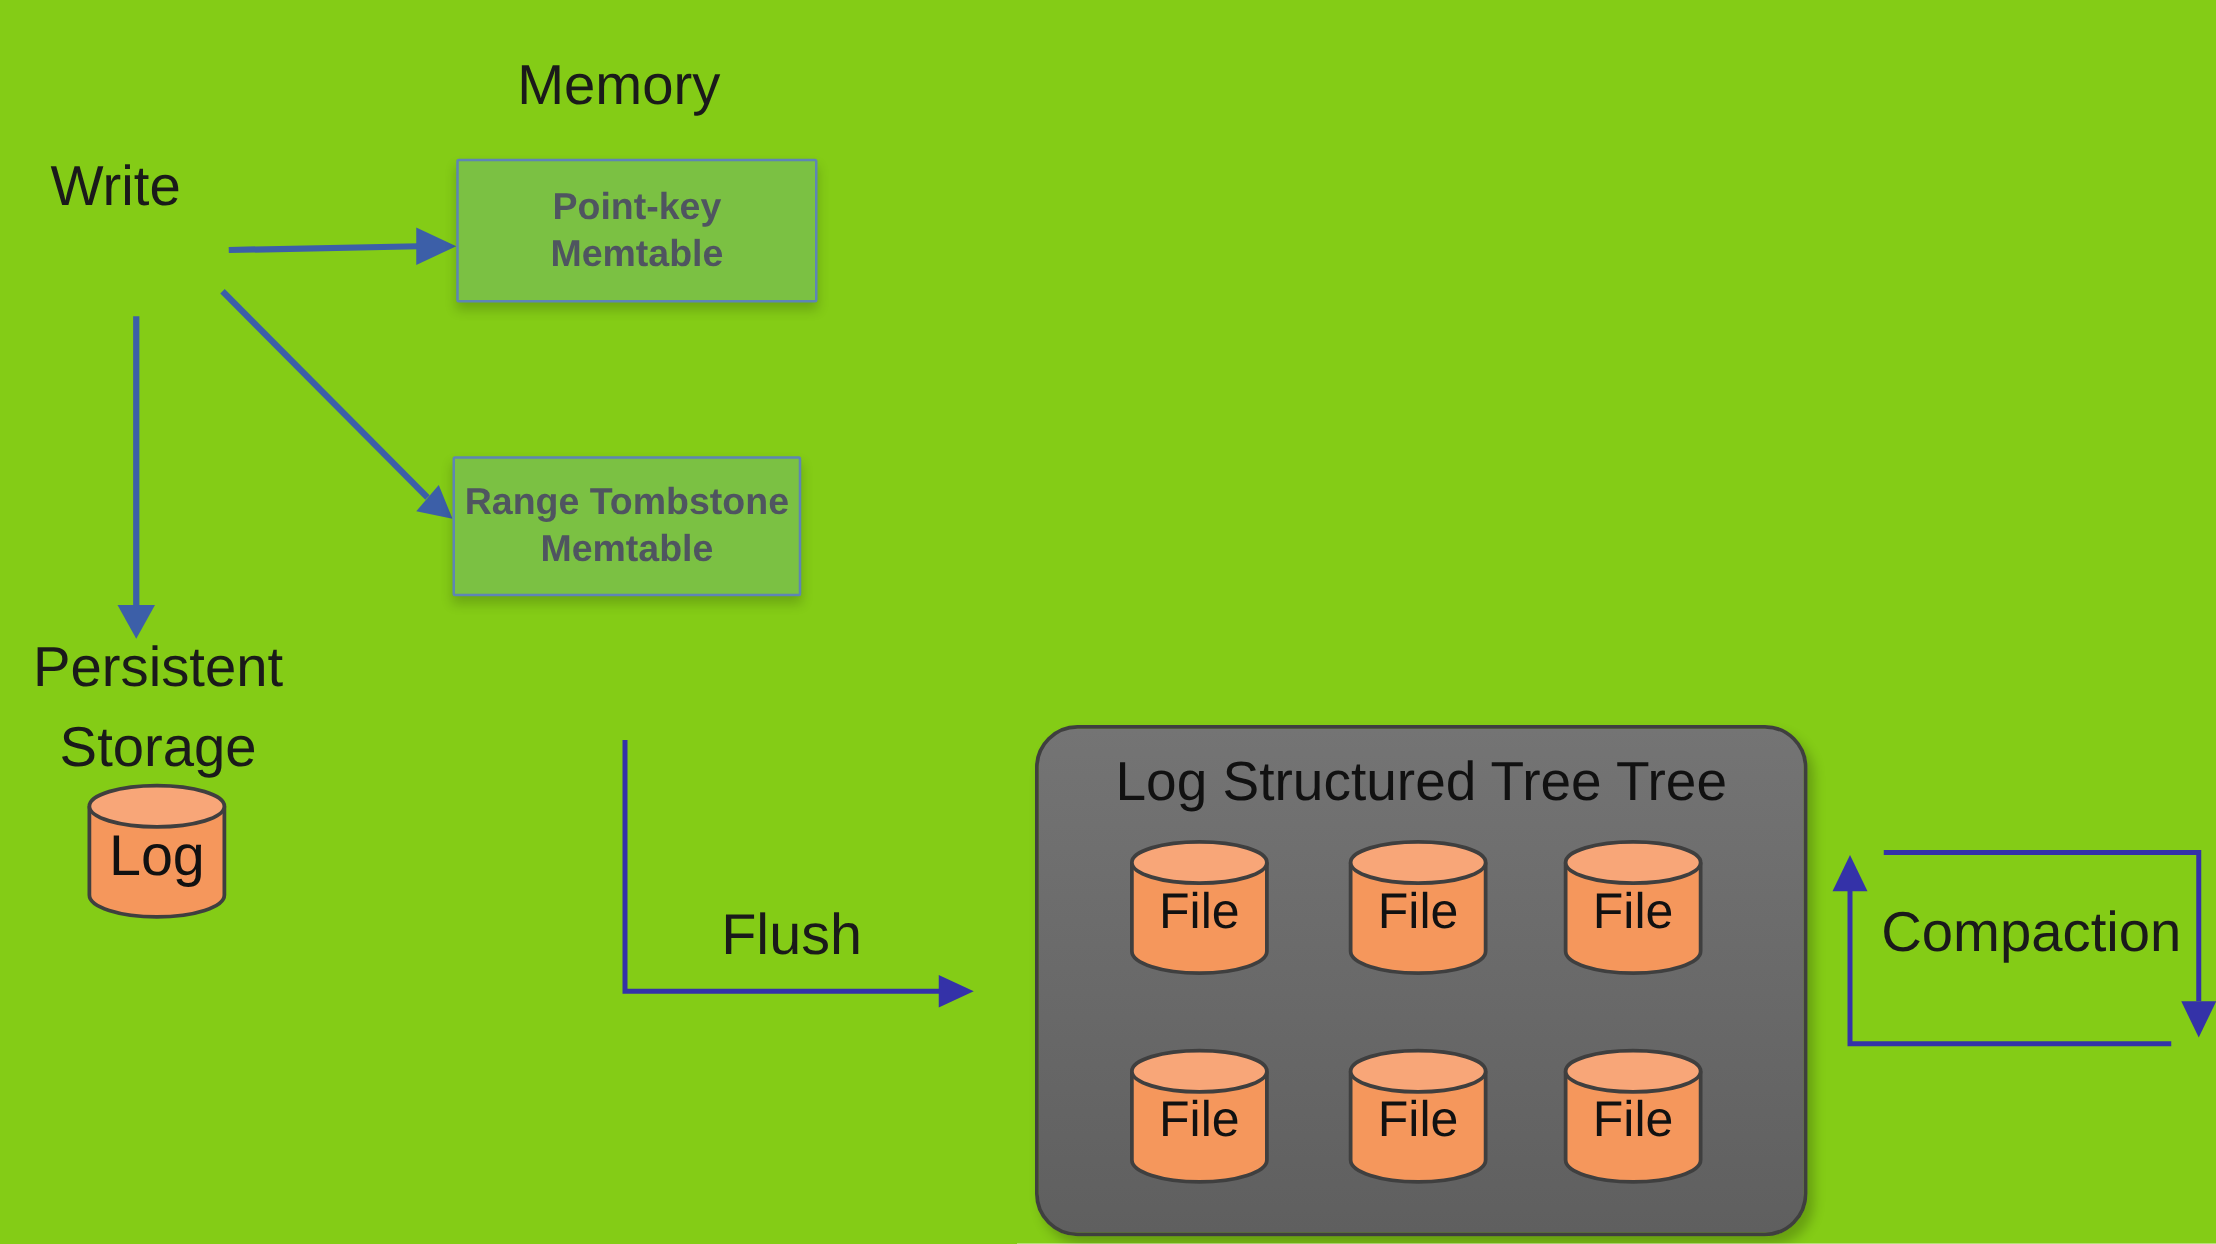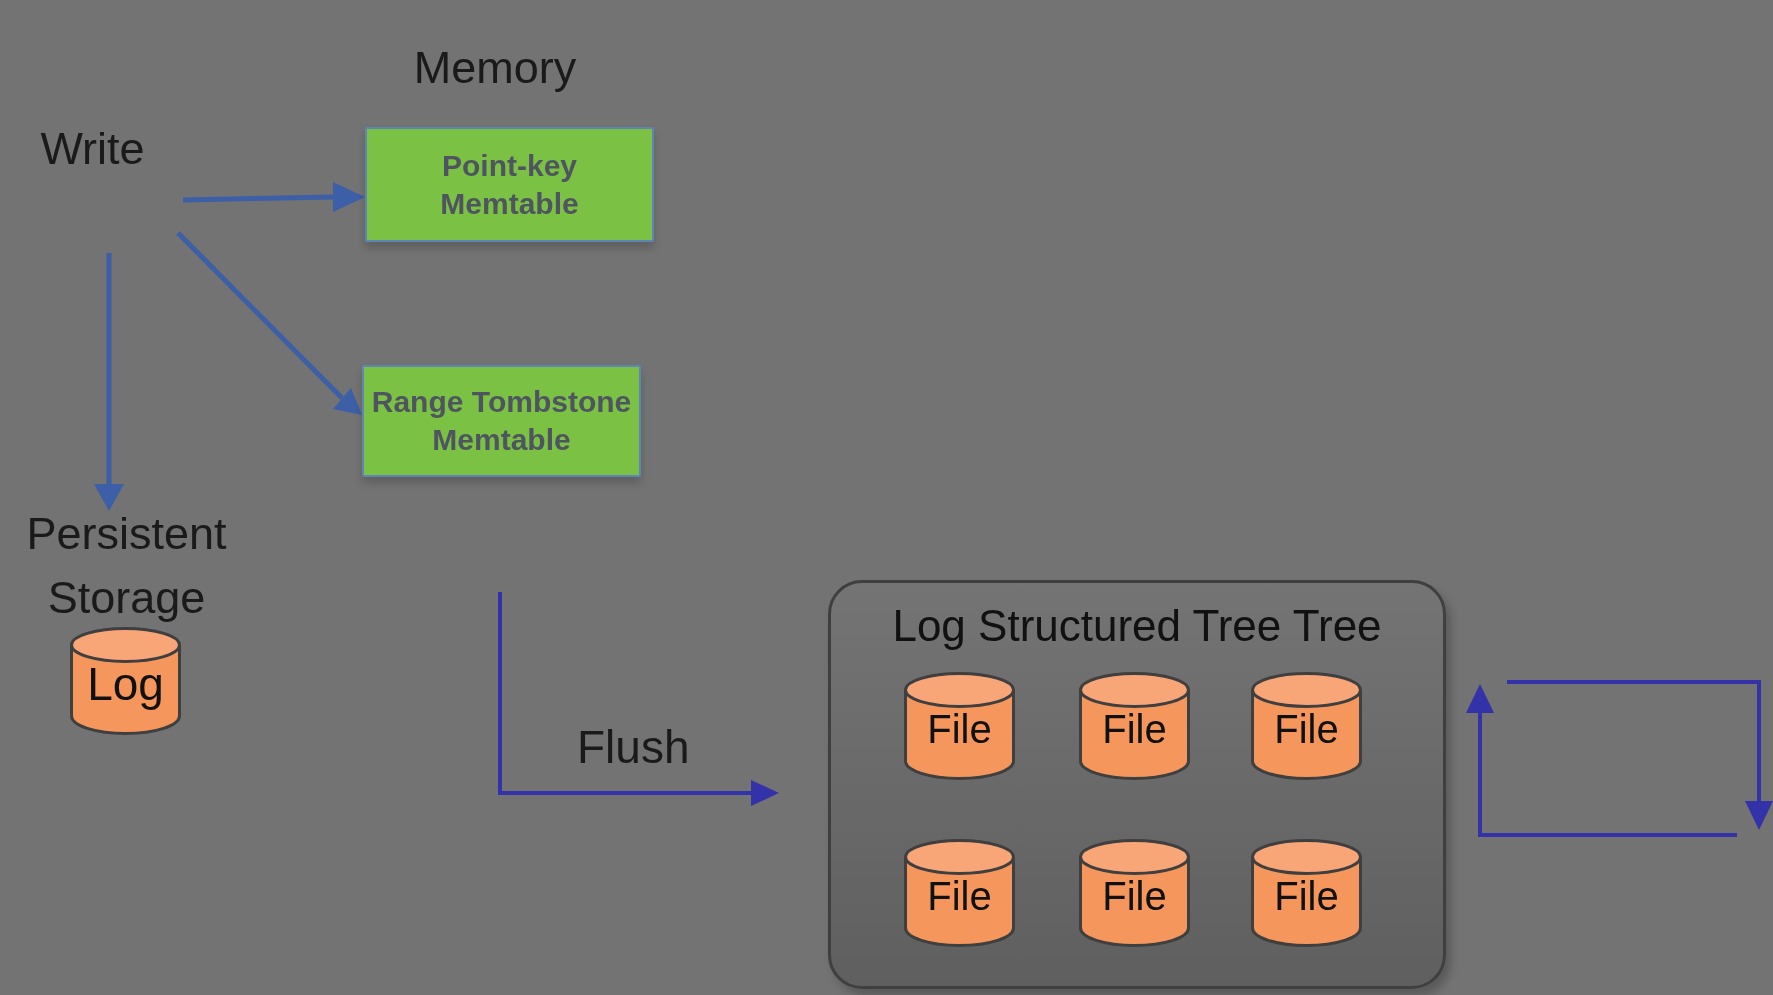--- a/index.html
+++ b/index.html
@@ -10,21 +10,21 @@
     --green-text:#4F5560;
     --gray-fill-top:#747474;
     --gray-fill-bot:#5F5F5F;
     --gray-border:#3F3F3F;
     --orange:#F5975C;
     --orange-top:#F8A678;
     --ink:#1A1A1A;
   }
   html,body{margin:0;padding:0;background:#fff;}
   .canvas{
-    position:relative;width:1773px;height:995px;background:#737373;
+    position:relative;width:1773px;height:995px;background:#84cc16;
     font-family:"Liberation Sans",sans-serif;overflow:hidden;
   }
   .arrows{position:absolute;left:0;top:0;pointer-events:none;}
   .big-label{position:absolute;color:var(--ink);font-size:45px;font-weight:500;text-align:center;}
   .two-line{line-height:58px;}
   .node{
     position:absolute;background:var(--green);
     border:2px solid var(--green-border);border-radius:2px;
     display:flex;flex-direction:column;align-items:center;justify-content:center;
     color:var(--green-text);font-size:30px;line-height:38px;text-align:center;
@@ -160,14 +160,15 @@
 
     <div class="cyl" style="left:419px;top:255px;">
       <svg width="113" height="110" viewBox="0 0 113 110">
         <path d="M2.5,19 V90 A54,17.5 0 0 0 110.5,90 V19" fill="#F5975C" stroke="#3F3F3F" stroke-width="3"></path>
         <ellipse cx="56.5" cy="19" rx="54" ry="16.5" fill="#F8A678" stroke="#3F3F3F" stroke-width="3"></ellipse>
       </svg>
       <div class="cyl-label">File</div>
     </div>
   </div>
 
+  <div class="compaction-label">Compaction</div>
 
 </div>
 
 </body></html>

